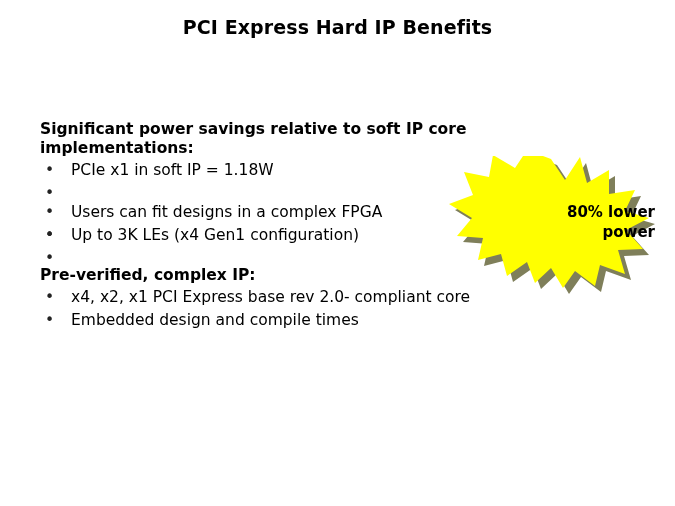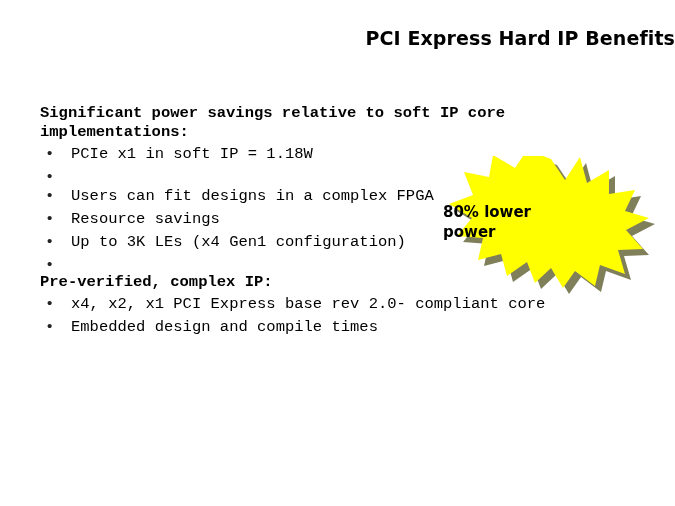--- a/index.html
+++ b/index.html
@@ -16,34 +16,33 @@
   }
   .slide {
     position: relative;
     width: 675px;
     height: 506px;
     background: #ffffff;
   }
   .slide-title {
     position: absolute;
     left: 0;
-    top: 27px;
+    top: 16px;
     width: 675px;
-    text-align: right;
+    text-align: center;
     font-size: 19px;
     font-weight: bold;
     color: #000000;
     letter-spacing: 0.1px;
   }
   .body-area {
     position: absolute;
     left: 40px;
-    top: 104px;
+    top: 120px;
     width: 520px;
-    font-family: Liberation Mono, monospace;
   }
   .section {
     margin-bottom: 19px;
   }
   .section:last-child {
     margin-bottom: 14px;
   }
   .section-heading {
     font-size: 15.5px;
     font-weight: bold;
@@ -86,21 +85,21 @@
     height: 138px;
   }
   .starburst-label {
     position: absolute;
     left: 0;
     top: 0;
     width: 212px;
     height: 132px;
     display: flex;
     flex-direction: column;
-    align-items: flex-start;
+    align-items: flex-end;
     justify-content: center;
     font-size: 15px;
     font-weight: bold;
     color: #000000;
     line-height: 20px;
     text-align: center;
     pointer-events: none;
   }
   .starburst-label span {
     display: block;
@@ -129,21 +128,20 @@
     </div>
 
     <div class="section">
       <ul class="bullet-list">
         <li class="bullet-item">
           <span class="bullet-marker">•</span>
           <span>Users can fit designs in a complex FPGA</span>
         </li>
         <li class="bullet-item">
           <span class="bullet-marker">•</span>
-          <span>Resource savings</span>
         </li>
         <li class="bullet-item">
           <span class="bullet-marker">•</span>
           <span>Up to 3K LEs (x4 Gen1 configuration)</span>
         </li>
         <li class="bullet-item">
           <span class="bullet-marker">•</span>
         </li>
       </ul>
     </div>

